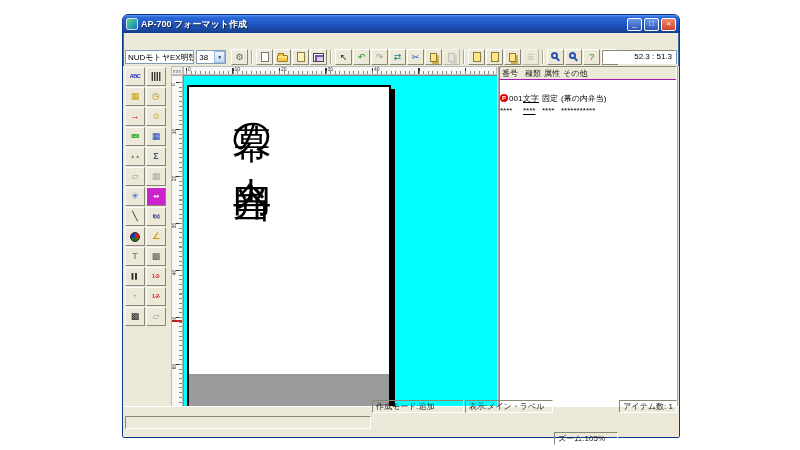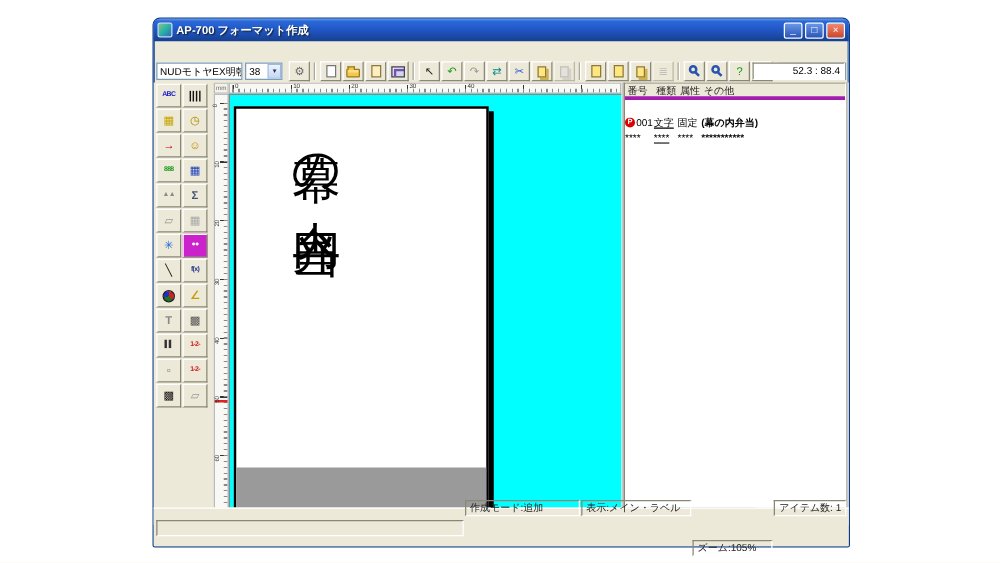--- a/index.html
+++ b/index.html
@@ -101,28 +101,28 @@
     border-left:1px solid #888;border-top:1px solid #888;}
   .labeldoc{position:absolute;left:3px;top:9px;width:204px;height:331px;background:#fff;
     border:2px solid #000;box-shadow:4px 4px 0 #000;}
   .band{position:absolute;left:0;right:0;bottom:2px;height:38px;background:#9a9a9a;}
   .vtext{position:absolute;left:44px;top:6px;writing-mode:vertical-rl;text-orientation:upright;
     font-family:"DejaVu Serif","Liberation Serif",serif;font-size:39px;letter-spacing:4px;
     line-height:1;color:#000;white-space:nowrap;}
 
   .rightpanel{position:absolute;left:376px;top:0;right:2px;bottom:0;background:#fff;
     border:1px solid;border-color:#8a8775 #fff #fff #8a8775;outline:1px solid #aaa;}
-  .lheader{display:flex;height:13px;background:#ECE9D8;border-bottom:3px solid #a21caf;
+  .lheader{display:flex;height:13px;background:#ECE9D8;border-bottom:1px solid #a21caf;
     font-size:8px;color:#222;align-items:center;}
   .lheader .hc{padding-left:2px;white-space:nowrap;overflow:hidden;}
   .hc1{width:23px;} .hc2{width:19px;} .hc3{width:19px;} .hc4{flex:1;}
   .lrow{display:flex;height:12px;font-size:8px;align-items:center;color:#000;}
   .lrow .c{white-space:nowrap;overflow:hidden;margin-top:24px;}
   .c1{width:23px;display:flex;align-items:center;}
-  .c2{width:19px;text-decoration:underline;} .c3{width:19px;} .c4{flex:1;font-weight:bold;}
+  .c2{width:19px;text-decoration:underline;} .c3{width:19px;} .c4{flex:1;}
   .badge{width:8px;height:8px;flex:none;border-radius:50%;background:#dd0000;color:#fff;
     font-size:6px;font-weight:bold;line-height:8px;text-align:center;margin-right:1px;}
   .hscroll{position:absolute;left:1px;right:1px;bottom:1px;height:12px;background:#f0f3fb;
     display:flex;align-items:stretch;}
   .sarrow{width:12px;flex:none;background:linear-gradient(180deg,#eef4fd,#c4d8f6);
     border:1px solid #94b0e8;font-size:5px;color:#3355aa;display:flex;align-items:center;
     justify-content:center;padding:0;}
   .strack{flex:1;position:relative;}
   .sthumb{position:absolute;left:0;top:0;bottom:0;width:62%;
     background:linear-gradient(180deg,#e6eefc,#c2d5f6);border:1px solid #94b0e8;border-radius:1px;}
@@ -224,21 +224,21 @@
             <span class="glyph" style="color: rgb(10, 154, 10);">?</span>
           </button>
           <button class="tbtn">
             <span class="shp folder"></span>
           </button>
         </span>
       <span class="combo view">
         <span>全体表示</span>
         <span class="dd">▼</span>
       </span>
-      <span class="coordbox">52.3 : 88.4</span>
+      <span class="coordbox">52.3 : 51.3</span>
     </div>
 
     <div class="main">
       <div class="palette">
           <button class="stool">
             <span class="g small" style="color: rgb(34, 34, 204);">ABC</span>
           </button>
           <button class="stool">
             <span class="g" style="color: rgb(17, 17, 17);">||||</span>
           </button>

